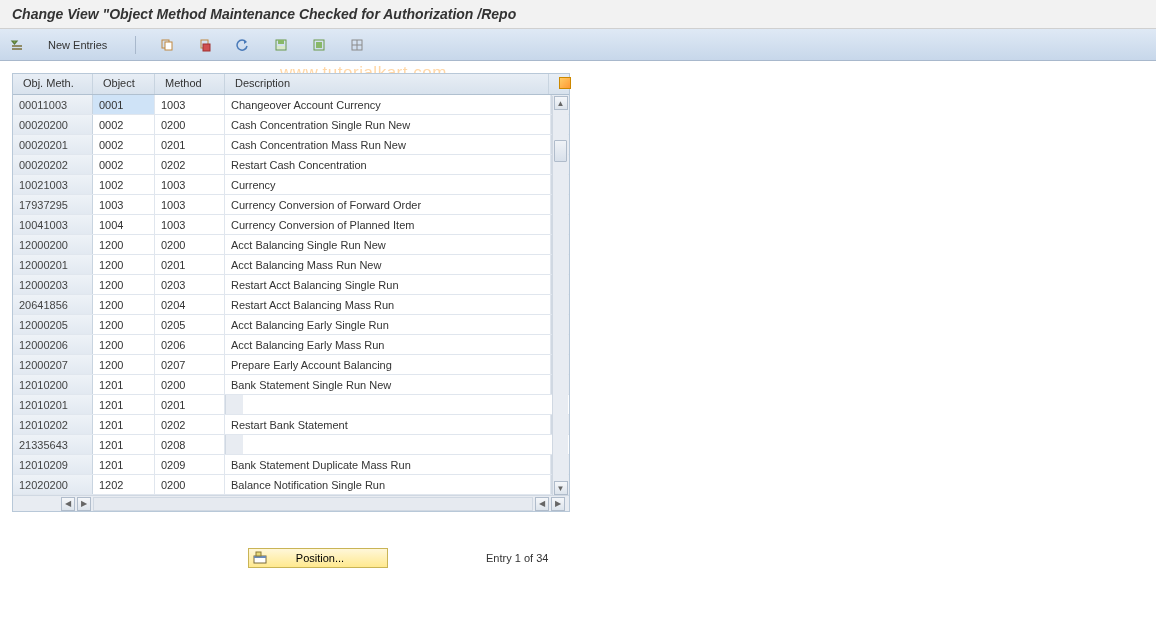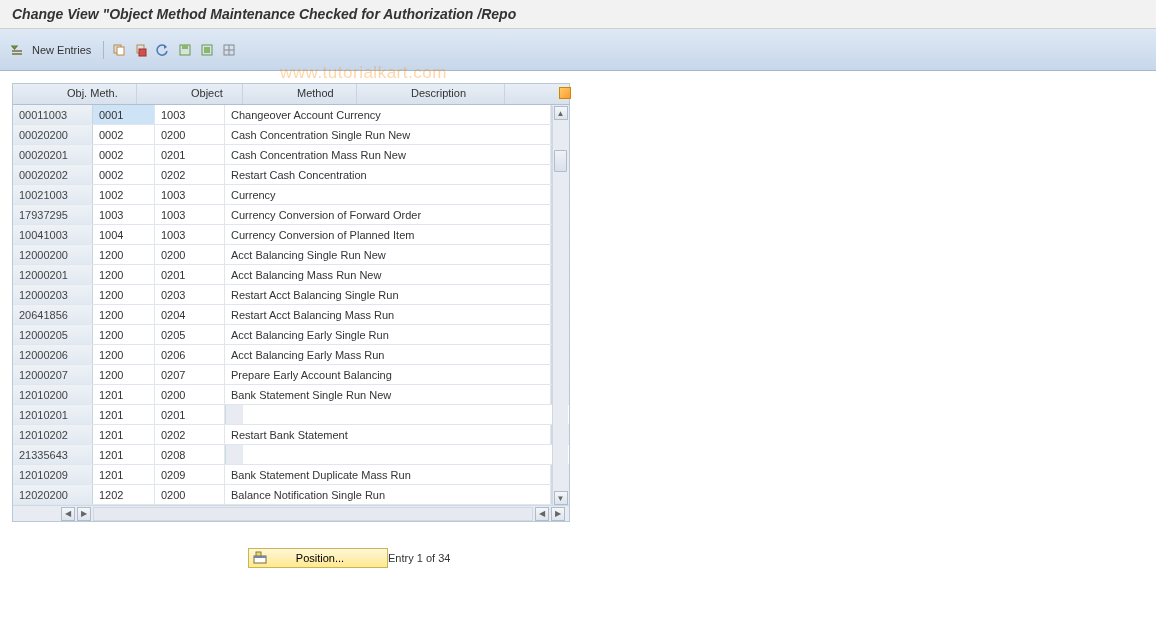--- a/index.html
+++ b/index.html
@@ -1,31 +1,31 @@
 <!DOCTYPE html>
 <html><head>
   <meta charset="utf-8">
   <style>
     * { box-sizing: border-box; margin: 0; padding: 0; }
     body { font-family: Arial, sans-serif; font-size: 11px; background: #fff; width: 1156px; height: 618px; overflow: hidden; position: relative; }
     
     .title-bar { background: #f2f2f2; padding: 6px 12px; font-style: italic; font-weight: bold; font-size: 14px; color: #333; border-bottom: 1px solid #d0d0d0; }
     
-    .toolbar { background: linear-gradient(#dfe9f5, #c7d7ea); padding: 4px 8px; display: flex; align-items: center; gap: 4px; border-bottom: 1px solid #a8b8cc; position: relative; height: 42px; }
+    .toolbar { background: linear-gradient(#dfe9f5, #c7d7ea); padding: 4px 8px; display: flex; align-items: center; gap: 20px; border-bottom: 1px solid #a8b8cc; position: relative; height: 32px; }
     .tb-icon { width: 18px; height: 18px; display: inline-flex; align-items: center; justify-content: center; cursor: pointer; }
     .tb-sep { width: 1px; height: 18px; background: #a8b8cc; margin: 0 2px; }
     .tb-new { font-size: 11px; color: #333; padding: 0 6px 0 2px; cursor: pointer; }
     
     .watermark { position: absolute; left: 280px; top: 2px; font-size: 17px; color: rgba(255,140,0,0.35); font-weight: normal; letter-spacing: 0.5px; pointer-events: none; margin-top: 32px; }
     
     .main { padding: 12px; }
     .table-wrap { border: 1px solid #b8c8d8; background: #fff; width: 558px; position: relative; }
     
     .thead { display: flex; background: linear-gradient(#e8eef5, #d8e2ed); border-bottom: 1px solid #b0c0d0; }
-    .th { padding: 3px 10px; font-weight: normal; color: #333; border-right: 1px solid #c8d4e0; font-size: 11px; margin-left: 44px; }
+    .th { padding: 3px 10px; font-weight: normal; color: #333; border-right: 1px solid #c8d4e0; font-size: 11px; }
     .th.c1 { width: 80px; }
     .th.c2 { width: 62px; }
     .th.c3 { width: 70px; }
     .th.c4 { flex: 1; }
     .th.opt { width: 18px; border-right: none; text-align: center; }
     .opt-icon { width: 12px; height: 12px; display: inline-block; background: linear-gradient(135deg, #ffcc66, #ff9933); border: 1px solid #cc8800; }
     
     .tbody { }
     .tr { display: flex; border-bottom: 1px solid #e0e6ee; height: 20px; align-items: stretch; }
     .tr:nth-child(even) .td { }
@@ -41,25 +41,25 @@
     .sb-btn { width: 14px; height: 14px; background: linear-gradient(#f5f7fa, #dde4ec); border: 1px solid #b0bccb; margin: 0 auto; display:flex;align-items:center;justify-content:center;font-size:8px;color:#666; cursor:pointer;}
     .sb-track { position: relative; height: calc(100% - 28px); }
     .sb-thumb { position: absolute; top: 30px; left: 1px; width: 13px; height: 22px; background: linear-gradient(#f0f3f7, #d8e0ea); border: 1px solid #b0bccb; border-radius:1px; cursor:pointer;}
     
     .hscroll { display: flex; align-items: center; background: #e8ecf2; border-top: 1px solid #d0d8e2; height: 16px; }
     .hs-spacer { flex: 0 0 80px; display:flex; justify-content:flex-end; gap:2px; padding-right:2px;}
     .hs-track { flex: 1; height: 14px; background: #e6eaf0; position: relative; margin:1px 0; border:1px solid #d0d8e2;}
     .hs-btn { width: 14px; height: 14px; background: linear-gradient(#f5f7fa, #dde4ec); border: 1px solid #b0bccb; display:flex;align-items:center;justify-content:center;font-size:8px;color:#666;cursor:pointer;}
     .hs-right { flex: 0 0 36px; display:flex; justify-content:flex-start; gap:2px; padding-left:2px;}
     
-    .footer { position: absolute; left: 0; right: 0; top: 548px; display: flex; align-items: center; padding-left: 248px; }
+    .footer { position: absolute; left: 0; right: 0; top: 548px; display: flex; align-items: center; padding-left: 248px; gap: 70px;}
     .pos-btn { display: inline-flex; align-items: center; background: linear-gradient(#fff7d9, #ffe98f); border: 1px solid #c9b456; padding: 2px 0; width: 140px; cursor:pointer; font-size:11px;}
     .pos-btn .pi { width: 22px; display:flex; justify-content:center; }
     .pos-btn .pt { flex:1; text-align:center; padding-right:18px;}
-    .entry-txt { font-size: 11px; color: #333; }
+    .entry-txt { font-size: 11px; color: #333; margin-left: 28px; }
     
     svg { display: block; }
   </style>
 </head>
 <body>
 
 <div class="title-bar">Change View "Object Method Maintenance Checked for Authorization /Repo</div>
 
 <div class="toolbar">
   <span class="tb-icon">

